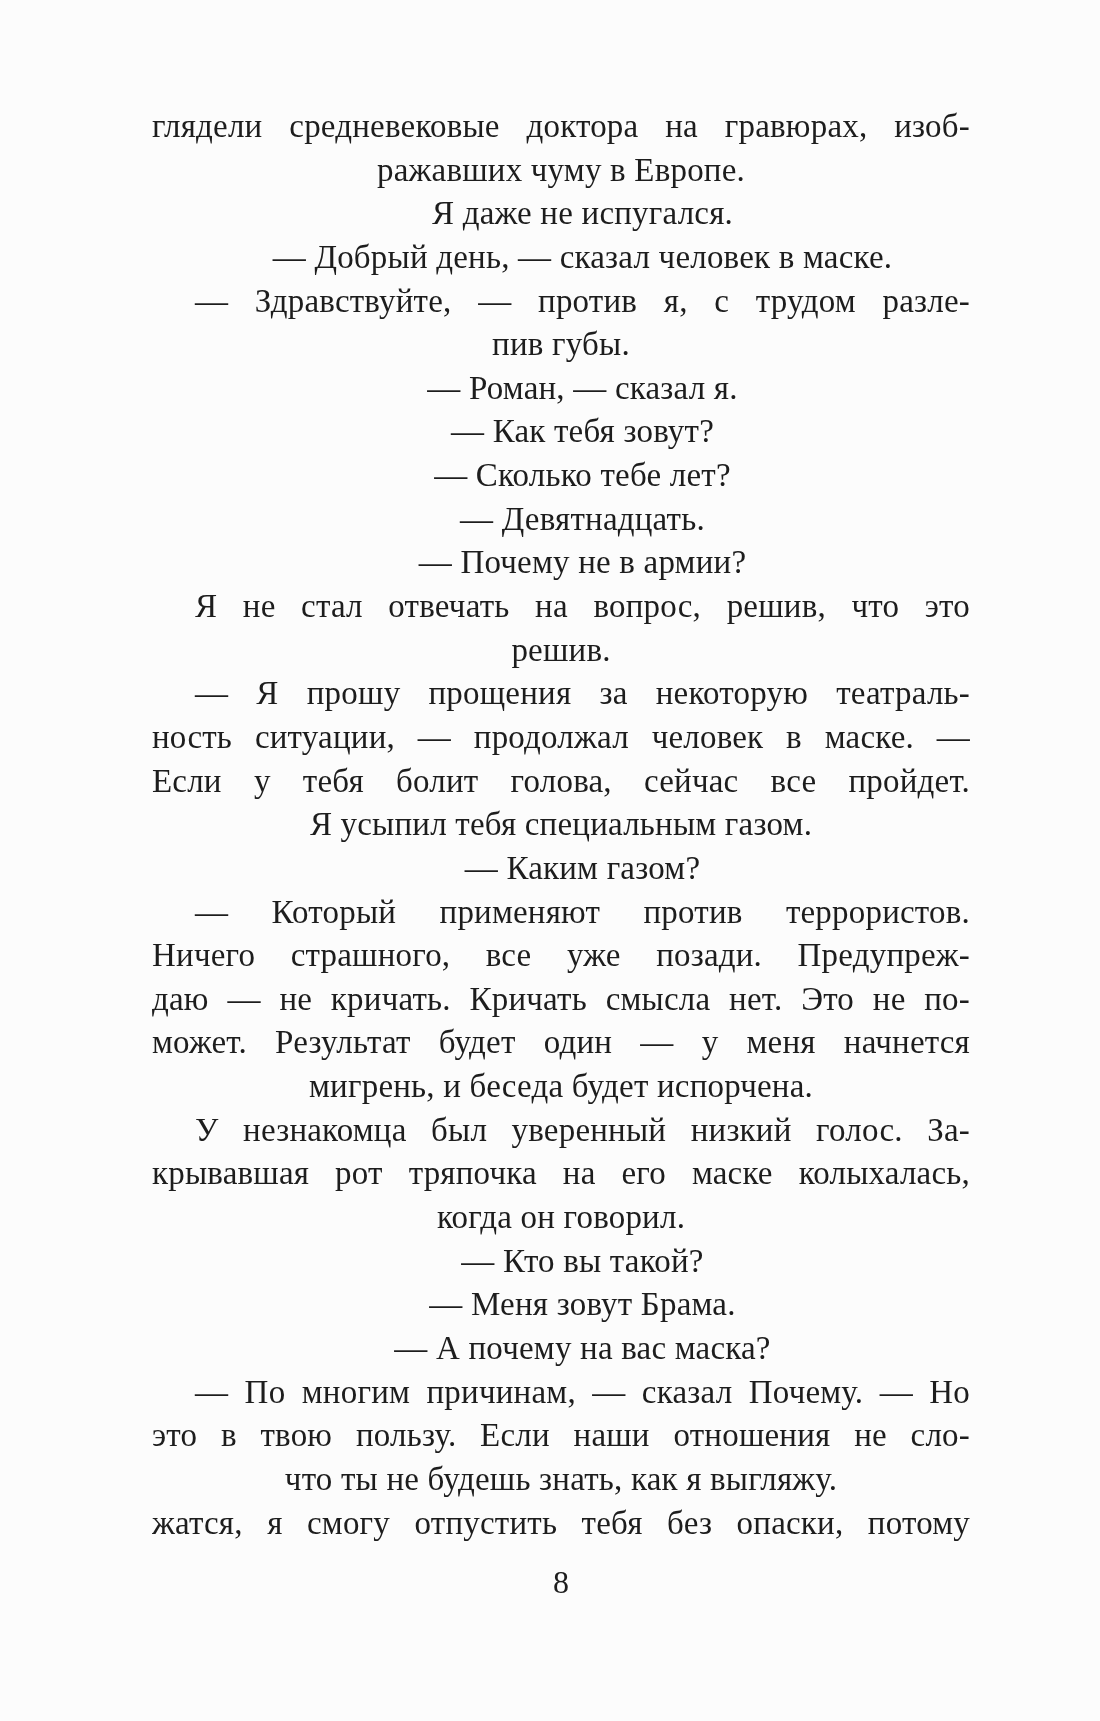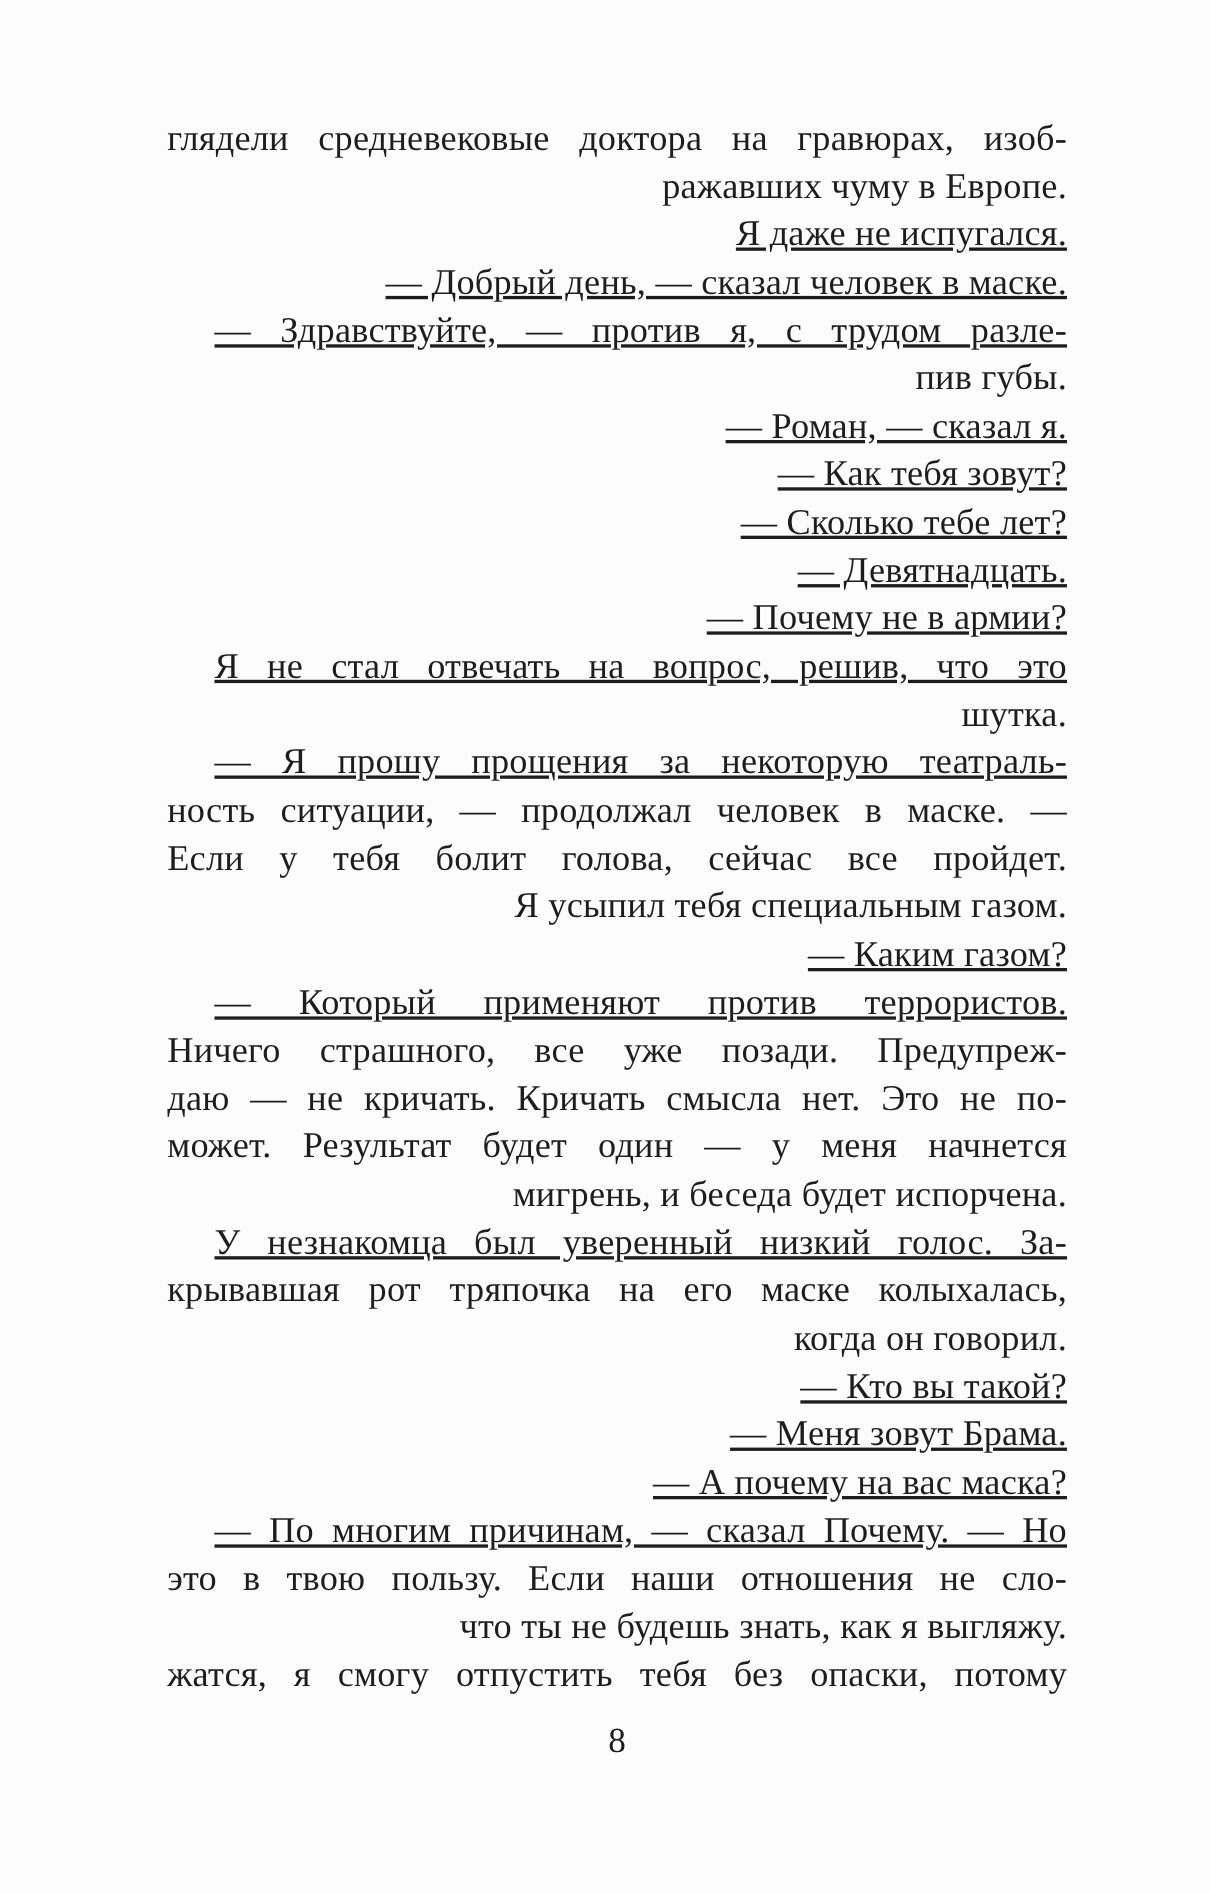--- a/index.html
+++ b/index.html
@@ -23,29 +23,28 @@
     left: 152px;
     top: 105px;
     width: 818px;
     font-size: 33px;
     line-height: 43.65px;
     letter-spacing: 0.2px;
   }
   .line {
     height: 43.65px;
     overflow: hidden;
-    text-align: right;
+    text-align: center;
   }
   .line.j {
     text-align: justify;
     text-align-last: justify;
   }
   .line.i {
     padding-left: 43px;
-    text-decoration: underline;
   }
   .page-number {
     position: absolute;
     left: 152px;
     top: 1560px;
     width: 818px;
     text-align: center;
     font-size: 32px;
     line-height: 44px;
   }
@@ -60,21 +59,21 @@
       <div class="line i">Я даже не испугался.</div>
       <div class="line i">— Добрый день, — сказал человек в маске.</div>
       <div class="line j i">— Здравствуйте, — против я, с трудом разле-</div>
       <div class="line">пив губы.</div>
       <div class="line i">— Роман, — сказал я.</div>
       <div class="line i">— Как тебя зовут?</div>
       <div class="line i">— Сколько тебе лет?</div>
       <div class="line i">— Девятнадцать.</div>
       <div class="line i">— Почему не в армии?</div>
       <div class="line j i">Я не стал отвечать на вопрос, решив, что это</div>
-      <div class="line">шутка.</div>
+      <div class="line">решив.</div>
       <div class="line j i">— Я прошу прощения за некоторую театраль-</div>
       <div class="line j">ность ситуации, — продолжал человек в маске. —</div>
       <div class="line j">Если у тебя болит голова, сейчас все пройдет.</div>
       <div class="line">Я усыпил тебя специальным газом.</div>
       <div class="line i">— Каким газом?</div>
       <div class="line j i">— Который применяют против террористов.</div>
       <div class="line j">Ничего страшного, все уже позади. Предупреж-</div>
       <div class="line j">даю — не кричать. Кричать смысла нет. Это не по-</div>
       <div class="line j">может. Результат будет один — у меня начнется</div>
       <div class="line">мигрень, и беседа будет испорчена.</div>

